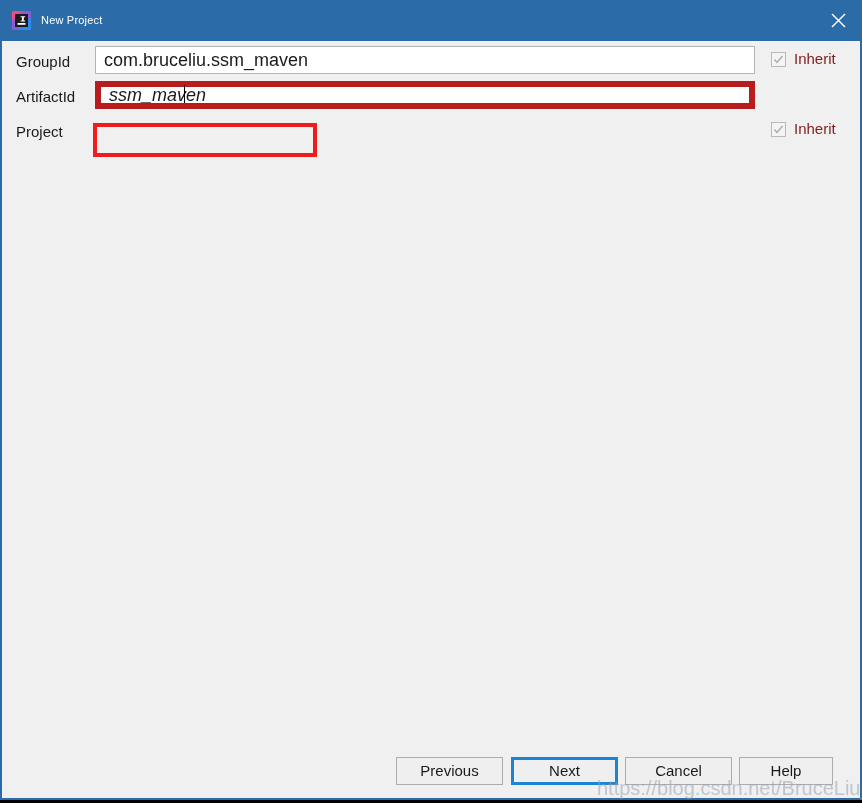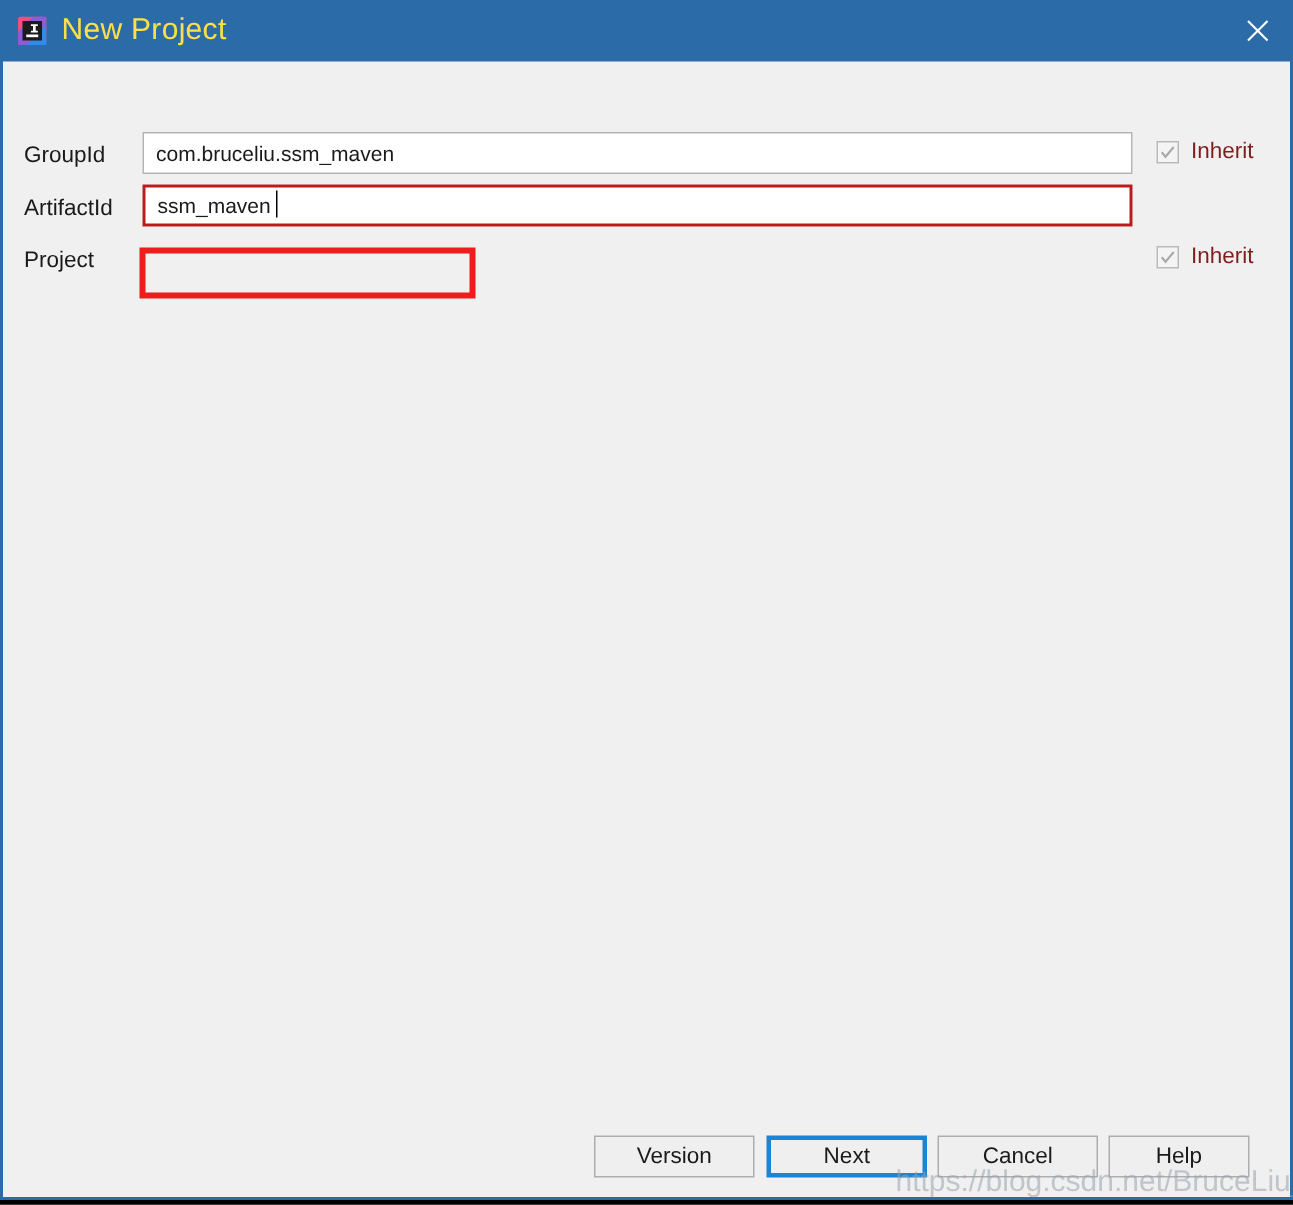--- a/index.html
+++ b/index.html
@@ -43,22 +43,22 @@
   }
   .title-icon {
     width: 19px;
     height: 19px;
     flex: 0 0 19px;
     position: relative;
     margin-right: 10px;
   }
   .title-icon svg { display: block; }
   .title-text {
-    color: #fde047;
-    font-size: 20px;
+    color: #ffffff;
+    font-size: 11px;
     letter-spacing: 0.2px;
     line-height: 1;
     padding-bottom: 1px;
   }
   .close-btn {
     position: absolute;
     right: 0;
     top: 0;
     width: 48px;
     height: 41px;
@@ -67,21 +67,20 @@
     justify-content: center;
     cursor: pointer;
   }
   .close-btn svg { display: block; }
 
   
   .form-area {
     position: relative;
     flex: 1 1 auto;
     padding: 1px;
-    margin-top: 42px;
   }
 
   .field-row {
     position: absolute;
     left: 0;
     width: 862px;
     height: 35px;
     display: block;
   }
   .field-row.r1 { top: 5px; }
@@ -100,29 +99,30 @@
 
   .field-input {
     position: absolute;
     left: 93px;
     top: 0px;
     width: 660px;
     height: 28px;
     box-sizing: border-box;
     background: #ffffff;
     border: 1px solid #b4b4b4;
-    font-size: 14px;
+    font-size: 18px;
     color: #1a1a1a;
     padding: 0 0 0 8px;
     line-height: 26px;
     font-family: "Liberation Sans", sans-serif;
     outline: none;
   }
   .field-input.focused {
-    border: 2px solid #b91c1c;
+    border: 6px solid #b91c1c;
+    font-style: italic;
   }
 
   
   .caret {
     position: absolute;
     left: 182px;
     top: 44px;
     width: 1px;
     height: 18px;
     background: #000000;
@@ -273,21 +273,21 @@
       </span>
     </div>
 
     <span class="caret"></span>
 
     <span class="annotation-box"></span>
 
   </div>
 
   <div class="button-bar">
-    <button class="btn btn-previous">Version</button>
+    <button class="btn btn-previous">Previous</button>
     <button class="btn btn-next">Next</button>
     <button class="btn btn-cancel">Cancel</button>
     <button class="btn btn-help">Help</button>
   </div>
 
 </div>
 
 <div class="watermark">https://blog.csdn.net/BruceLiu_code</div>
 
 </body></html>

